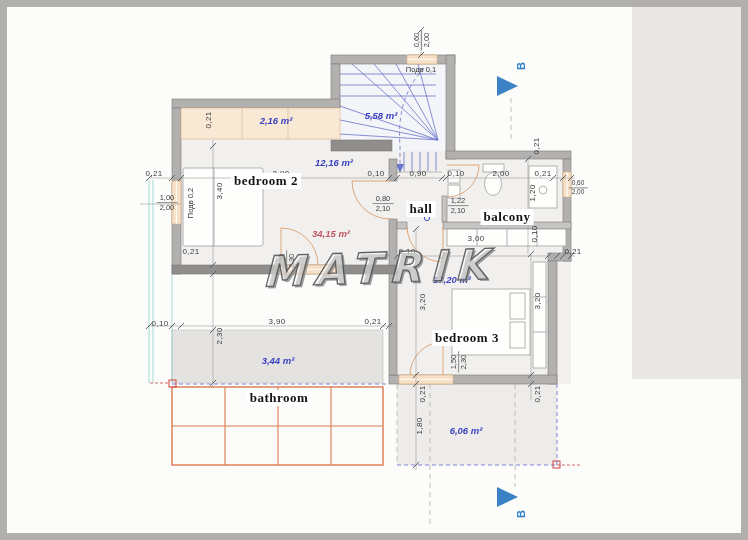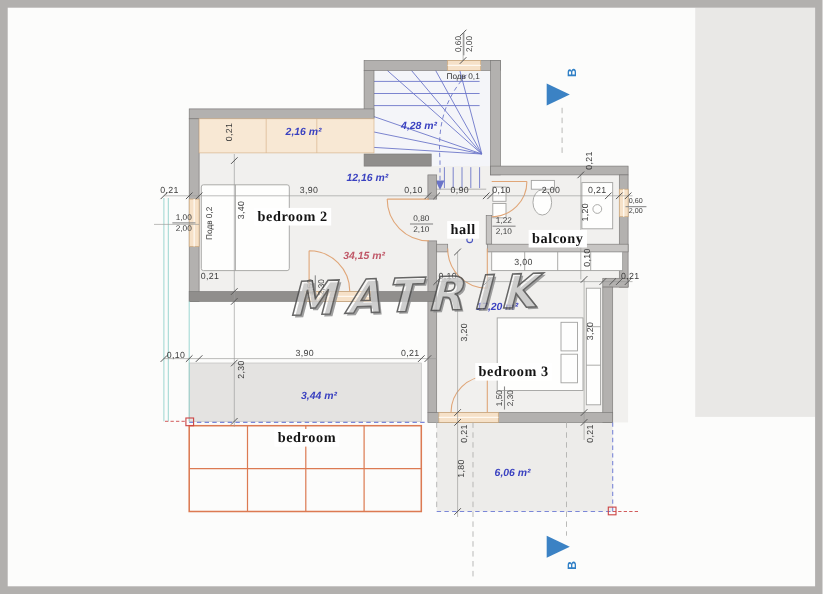--- a/index.html
+++ b/index.html
@@ -211,33 +211,33 @@
     <span>2,30</span>
   </div>
   <div class="frac v" style="left:459px;top:362px">
     <span>1,50</span>
     <span>2,30</span>
   </div>
 
   <div class="txt note" style="left:421px;top:69px">Подв 0,1</div>
   <div class="txt note v" style="left:190px;top:203px">Подв 0,2</div>
 
-  <div class="txt area" style="left:381px;top:115px">4,28 m²</div>
+  <div class="txt area" style="left:381px;top:115px">5,58 m²</div>
   <div class="txt area" style="left:276px;top:120px">2,16 m²</div>
   <div class="txt area" style="left:334px;top:162px">12,16 m²</div>
   <div class="txt area red" style="left:331px;top:233px">34,15 m²</div>
   <div class="txt area" style="left:452px;top:279px">17,20 m²</div>
-  <div class="txt area" style="left:290px;top:360px">3,44 m²</div>
+  <div class="txt area" style="left:278px;top:360px">3,44 m²</div>
   <div class="txt area" style="left:466px;top:430px">6,06 m²</div>
 
-  <div class="txt room" style="left:266px;top:197px">bedroom 2</div>
+  <div class="txt room" style="left:266px;top:181px">bedroom 2</div>
   <div class="txt room" style="left:421px;top:209px">hall</div>
   <div class="txt room" style="left:507px;top:217px">balcony</div>
   <div class="txt room" style="left:467px;top:338px">bedroom 3</div>
-  <div class="txt room" style="left:279px;top:398px">bedroom</div>
+  <div class="txt room" style="left:279px;top:398px">bathroom</div>
 
   <div class="txt secb" style="left:521px;top:66px">B</div>
   <div class="txt secb" style="left:521px;top:514px">B</div>
 
   <div class="watermark">MATRIK</div>
 
   <div class="frame"></div>
 </div>
 
 </body></html>

